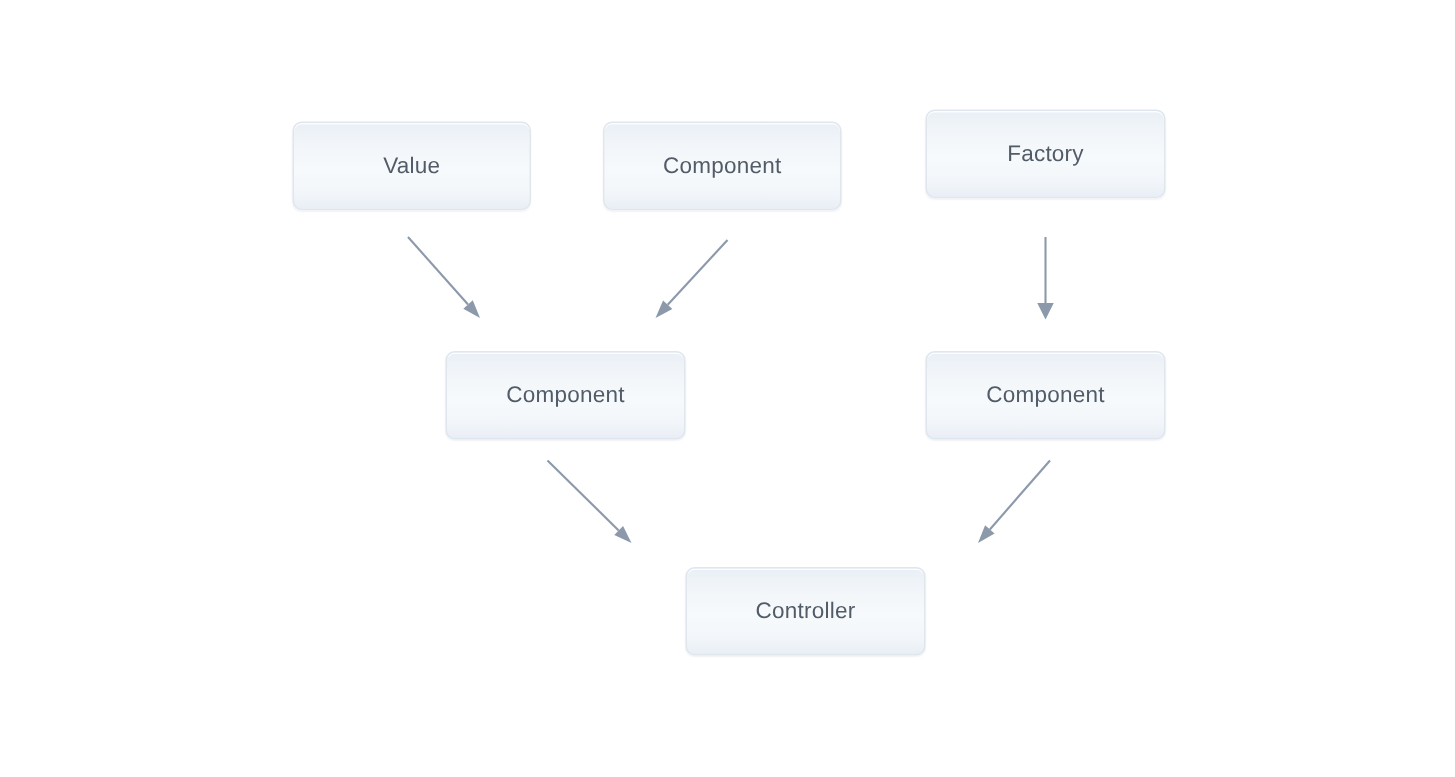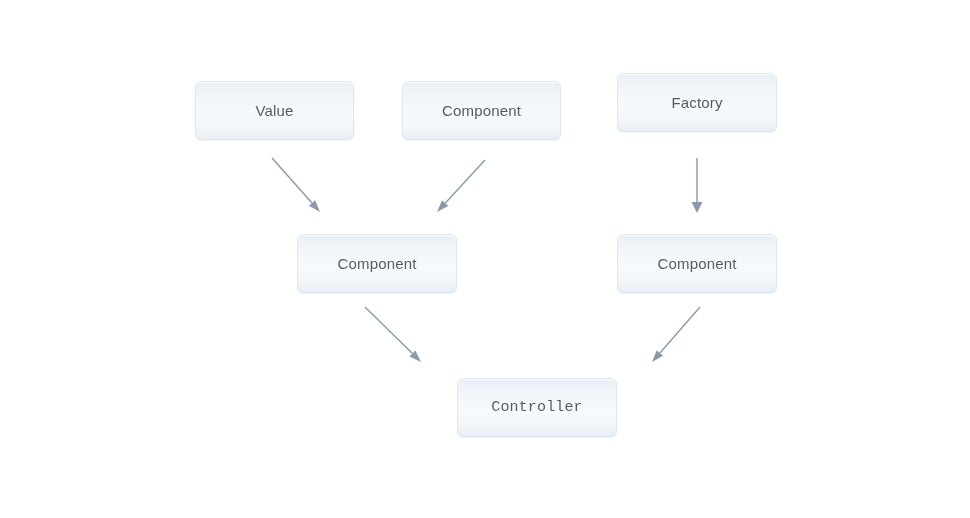--- a/index.html
+++ b/index.html
@@ -93,18 +93,18 @@
       </div>
       <div class="node" style="left: 617px; top: 73px; width: 160px; height: 59px;">
         <span class="node-label">Factory</span>
       </div>
       <div class="node" style="left: 297px; top: 234px; width: 160px; height: 59px;">
         <span class="node-label">Component</span>
       </div>
       <div class="node" style="left: 617px; top: 234px; width: 160px; height: 59px;">
         <span class="node-label">Component</span>
       </div>
-      <div class="node" style="left: 457px; top: 378px; width: 160px; height: 59px; font-family: Liberation Mono, monospace;">
+      <div class="node" style="left: 457px; top: 378px; width: 160px; height: 59px;">
         <span class="node-label">Controller</span>
       </div>
     </div>
 
 </div>
 
 </body></html>

